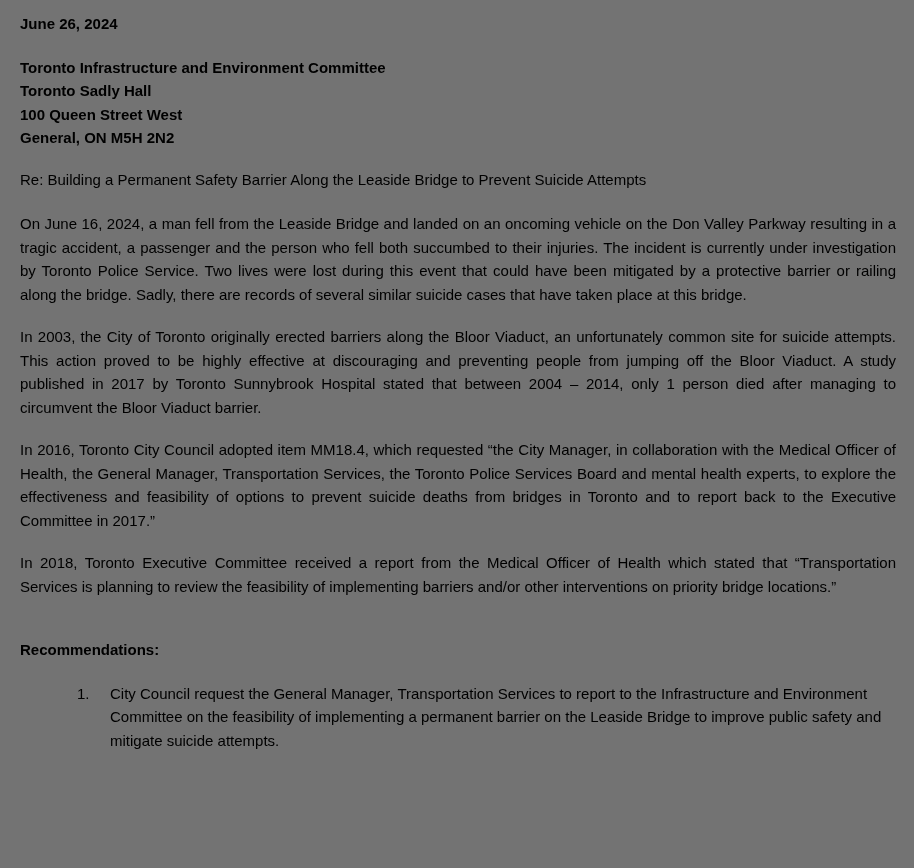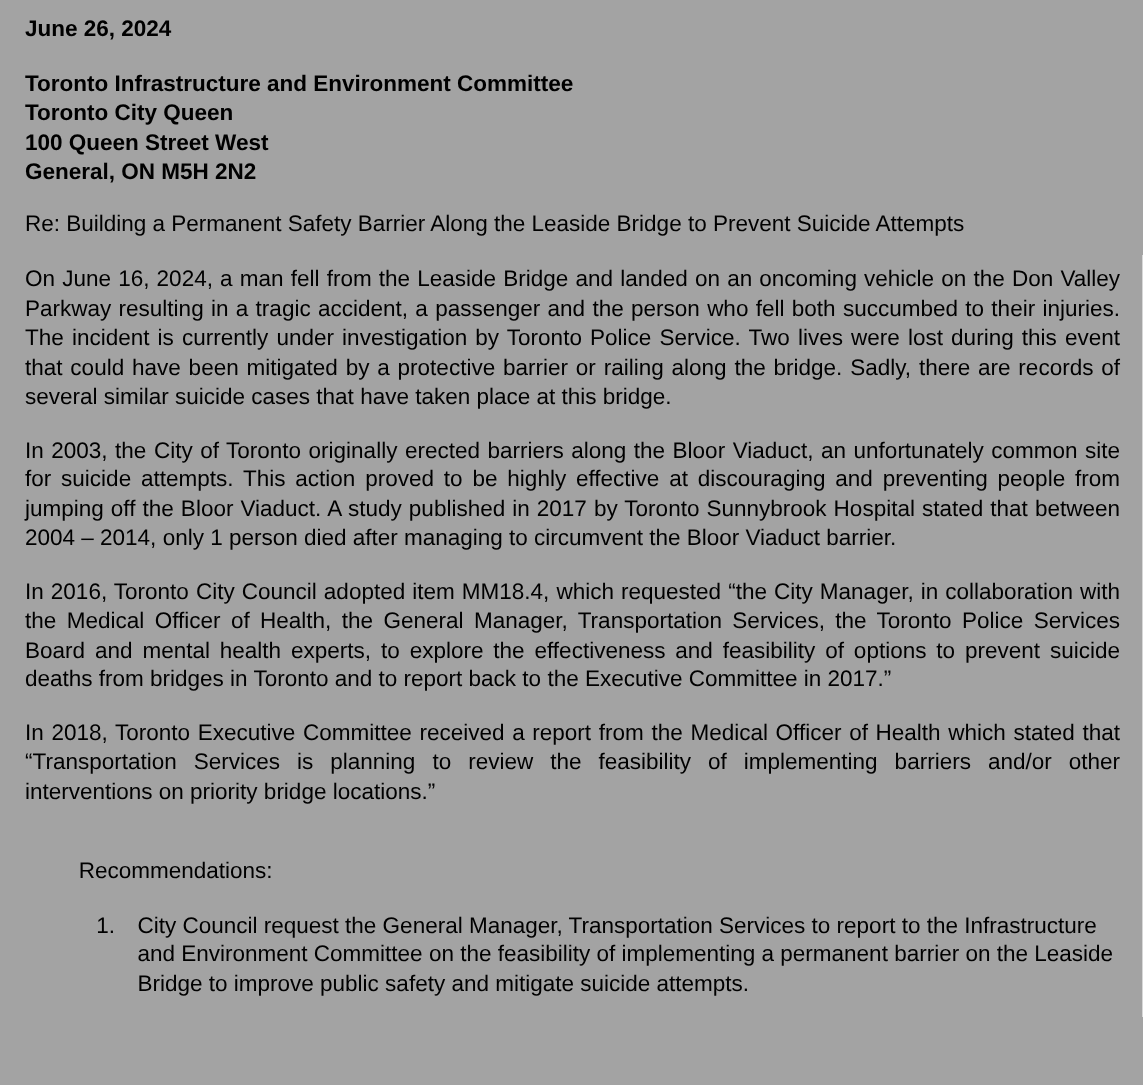--- a/index.html
+++ b/index.html
@@ -1,53 +1,53 @@
 <!DOCTYPE html>
 <html><head>
 <meta charset="utf-8">
 <style>
   * { margin: 0; padding: 0; box-sizing: border-box; }
   html, body { background: #ffffff; }
   .page {
     position: relative;
     width: 914px;
     height: 868px;
-    background: #a3a3a3;
+    background: #737373;
     color: #000000;
     font-family: "Liberation Sans", sans-serif;
-    font-size: 18px;
+    font-size: 15px;
     line-height: 23.5px;
     padding: 12px 18px 0 20px;
     overflow: hidden;
   }
   .date-line { font-weight: 700; }
   .recipient-block { margin-top: 20px; font-weight: 700; }
   .recipient-block .addr-line { line-height: 23.5px; }
   .subject-line { margin-top: 18px; font-weight: 400; }
   .body-paragraphs { margin-top: 21px; }
   .body-paragraphs p {
     margin: 0 0 19px 0;
     text-align: justify;
   }
-  .rec-heading { margin-top: 40px; font-weight: 400; margin-left: 43px; }
+  .rec-heading { margin-top: 40px; font-weight: 700; }
   .rec-list { margin-top: 20px; }
   .rec-item { display: flex; padding-left: 57px; }
   .rec-num { flex: none; width: 33px; }
   .rec-text { flex: 1 1 auto; text-align: left; }
 </style>
 </head>
 <body>
 
 <div class="page">
 
   <div class="date-line">June 26, 2024</div>
 
   <div class="recipient-block">
     <div class="addr-line">Toronto Infrastructure and Environment Committee</div>
-    <div class="addr-line">Toronto City Queen</div>
+    <div class="addr-line">Toronto Sadly Hall</div>
     <div class="addr-line">100 Queen Street West</div>
     <div class="addr-line">General, ON M5H 2N2</div>
   </div>
 
   <div class="subject-line">Re: Building a Permanent Safety Barrier Along the Leaside Bridge to Prevent Suicide Attempts</div>
 
   <div class="body-paragraphs">
     <p>On June 16, 2024, a man fell from the Leaside Bridge and landed on an oncoming vehicle on the Don Valley Parkway resulting in a tragic accident, a passenger and the person who fell both succumbed to their injuries. The incident is currently under investigation by Toronto Police Service. Two lives were lost during this event that could have been mitigated by a protective barrier or railing along the bridge. Sadly, there are records of several similar suicide cases that have taken place at this bridge.</p>
     <p>In 2003, the City of Toronto originally erected barriers along the Bloor Viaduct, an unfortunately common site for suicide attempts. This action proved to be highly effective at discouraging and preventing people from jumping off the Bloor Viaduct. A study published in 2017 by Toronto Sunnybrook Hospital stated that between 2004 – 2014, only 1 person died after managing to circumvent the Bloor Viaduct barrier.</p>
     <p>In 2016, Toronto City Council adopted item MM18.4, which requested “the City Manager, in collaboration with the Medical Officer of Health, the General Manager, Transportation Services, the Toronto Police Services Board and mental health experts, to explore the effectiveness and feasibility of options to prevent suicide deaths from bridges in Toronto and to report back to the Executive Committee in 2017.”</p>

